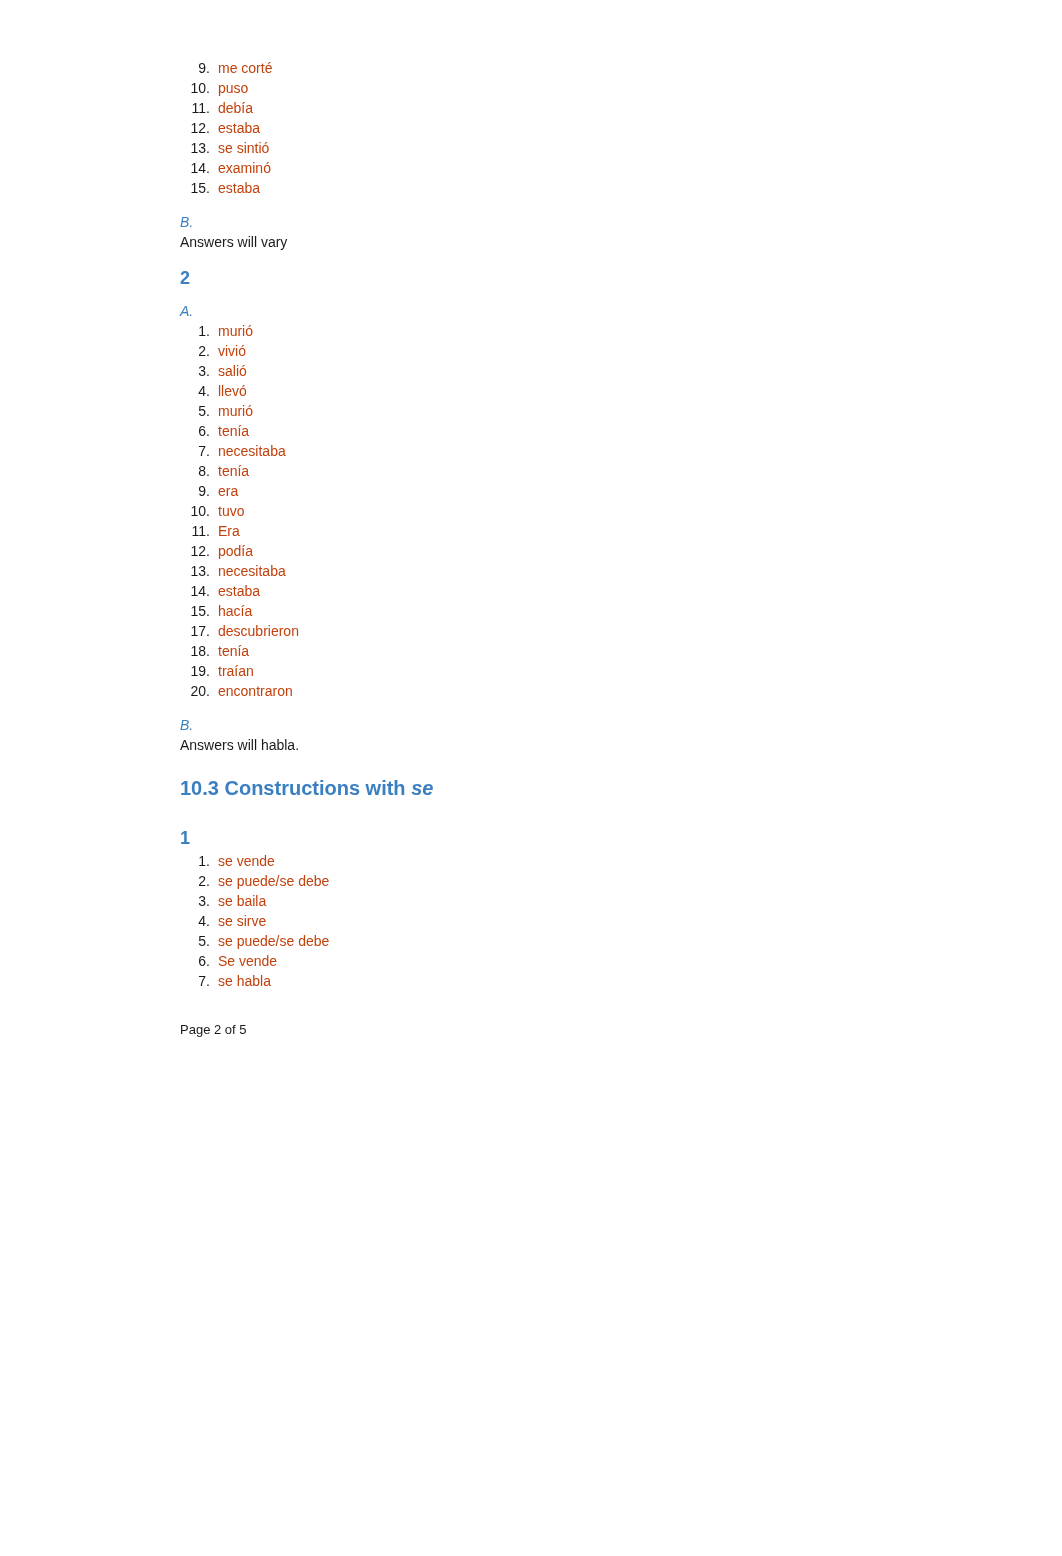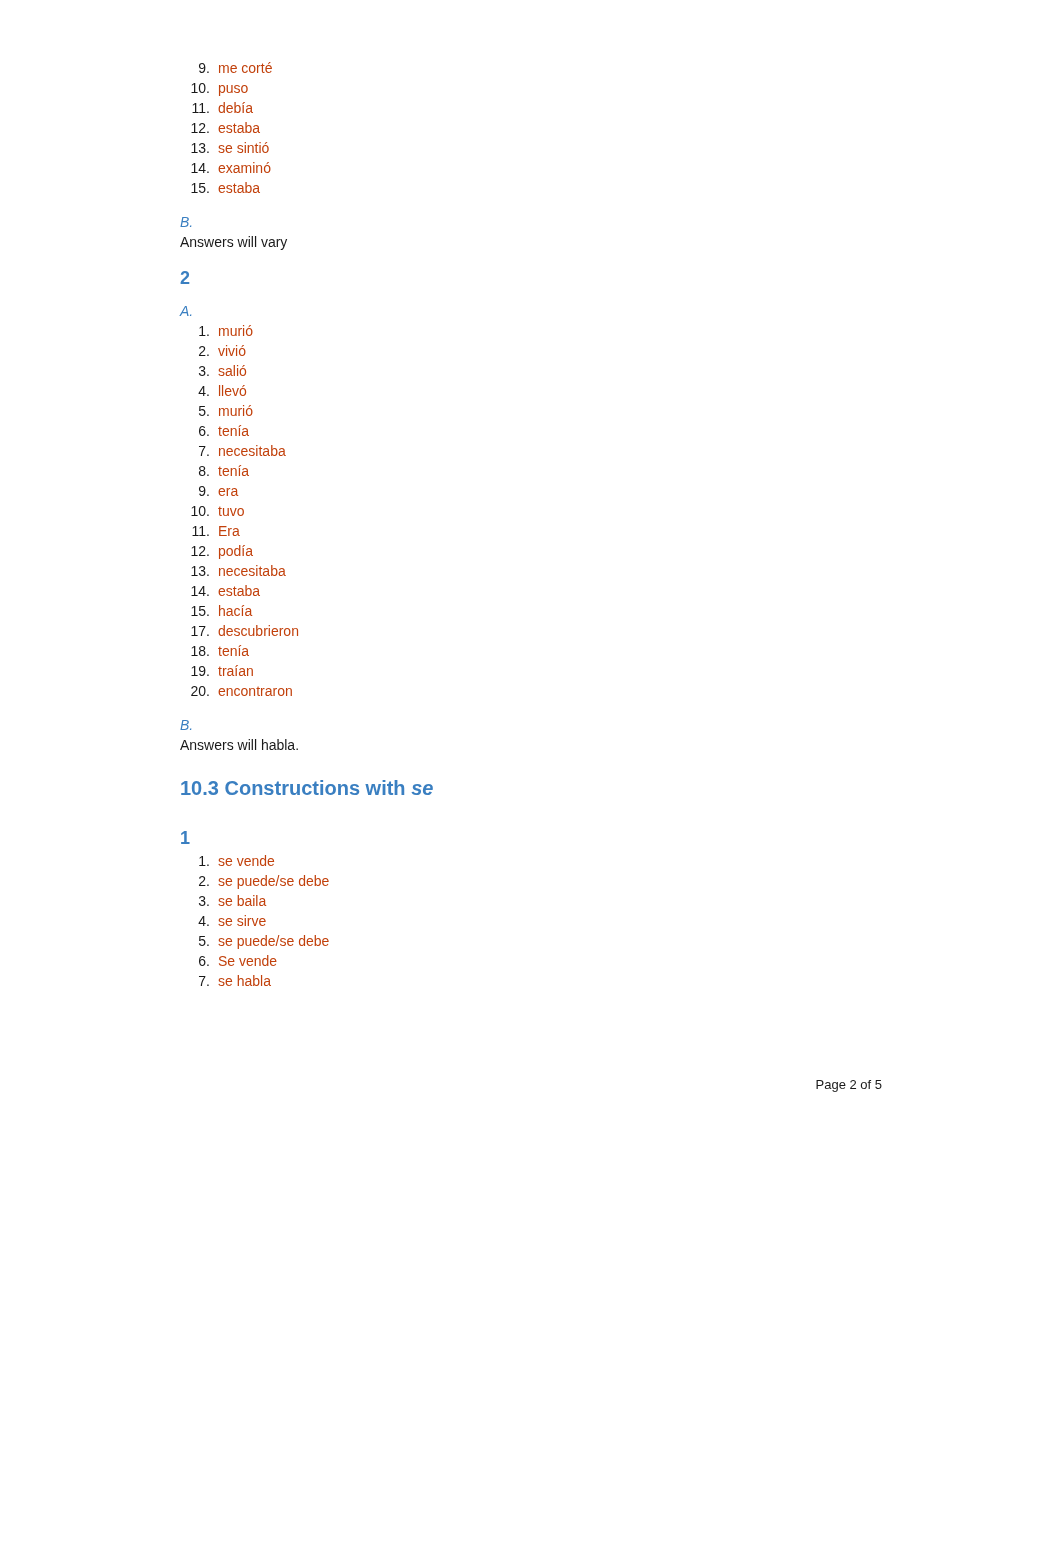--- a/index.html
+++ b/index.html
@@ -67,22 +67,22 @@
       margin-top: 24px;
       margin-bottom: 28px;
       border-bottom: none;
     }
 
     .chapter-heading em {
       font-style: italic;
     }
 
     .page-footer {
-      text-align: right;
-      margin-top: 88px;
+      text-align: left;
+      margin-top: 33px;
       font-size: 13px;
       color: #1a1a1a;
     }
   </style>
 </head>
 <body>
 
 <div class="section">
   <div id="list-9-15">
       <div class="list-item">

